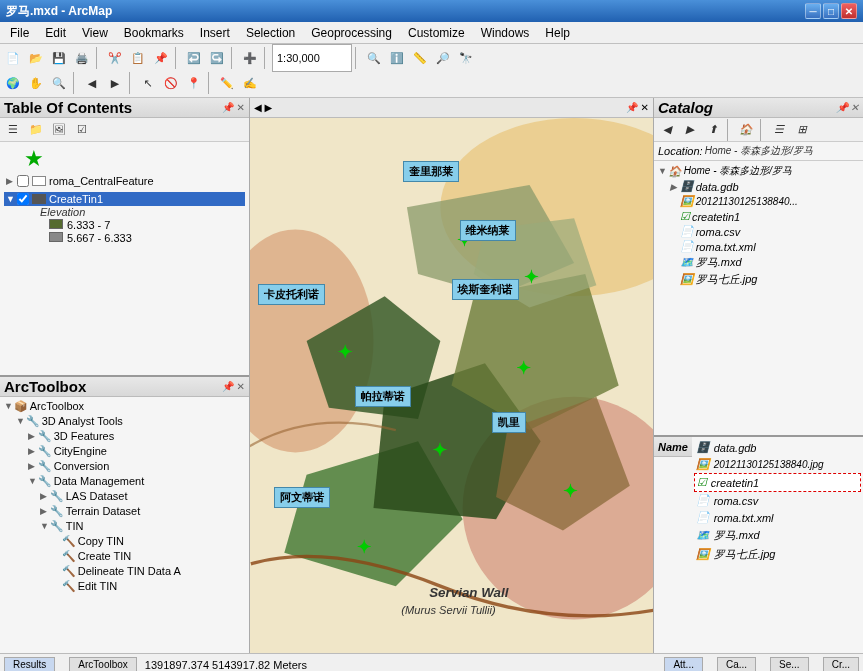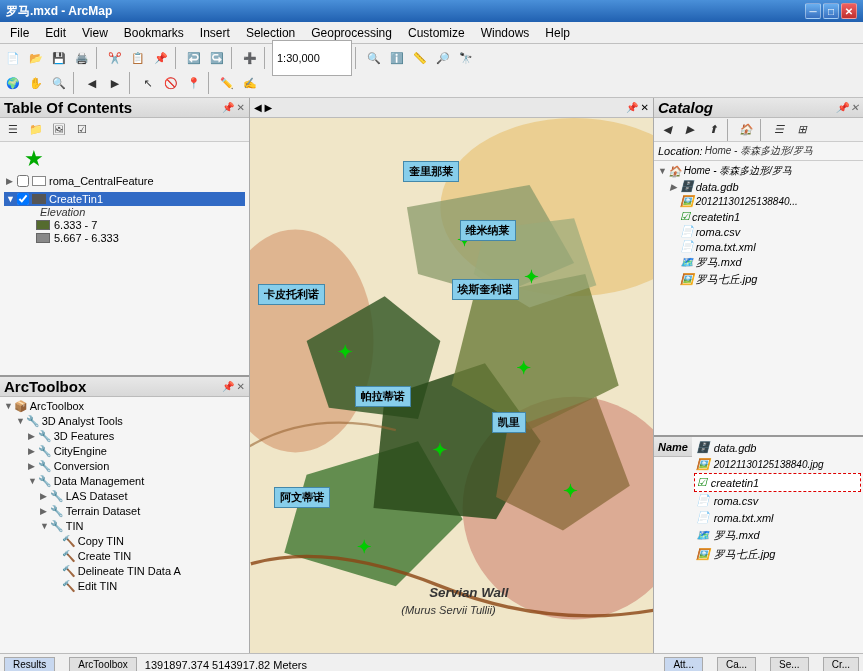--- a/index.html
+++ b/index.html
@@ -61,21 +61,21 @@
     .tb-btn {
       width: 22px; height: 22px;
       border: 1px solid transparent;
       background: transparent;
       display: flex; align-items: center; justify-content: center;
       cursor: pointer; font-size: 11px; color: #333;
       border-radius: 2px;
     }
     .tb-sep { width: 5px; height: 22px; border-left: 1px solid #aaa; margin: 0 2px; }
     .tb-input {
-      height: 36px; border: 1px solid #aaa; background: white;
+      height: 28px; border: 1px solid #aaa; background: white;
       padding: 0 4px; font-size: 11px; width: 80px;
     }
 
     
     .main-content {
       display: flex;
       height: calc(671px - 22px - 22px - 50px - 22px);
     }
 
     
@@ -112,21 +112,21 @@
       padding: 2px;
       display: flex; gap: 1px; height: 24px; align-items: center;
     }
     .toc-content { padding: 4px; overflow-y: auto; flex: 1; }
     .toc-layer { padding: 2px 0; }
     .toc-layer-row { display: flex; align-items: center; gap: 3px; padding: 1px 2px; }
     .toc-layer-row.selected { background: #316ac5; color: white; }
     .toc-checkbox { width: 12px; height: 12px; }
     .toc-label { font-size: 11px; }
     .toc-legend { margin-left: 32px; }
-    .toc-legend-item { display: flex; align-items: center; gap: 4px; margin: 1px 0; font-size: 11px; }
+    .toc-legend-item { display: flex; gap: 4px; margin: 1px 13px; font-size: 11px; }
     .legend-swatch { width: 14px; height: 10px; border: 1px solid #666; }
 
     
     .arctoolbox-panel {
       background: #f5f5f5;
       flex: 1;
       overflow: hidden;
       display: flex;
       flex-direction: column;
     }

